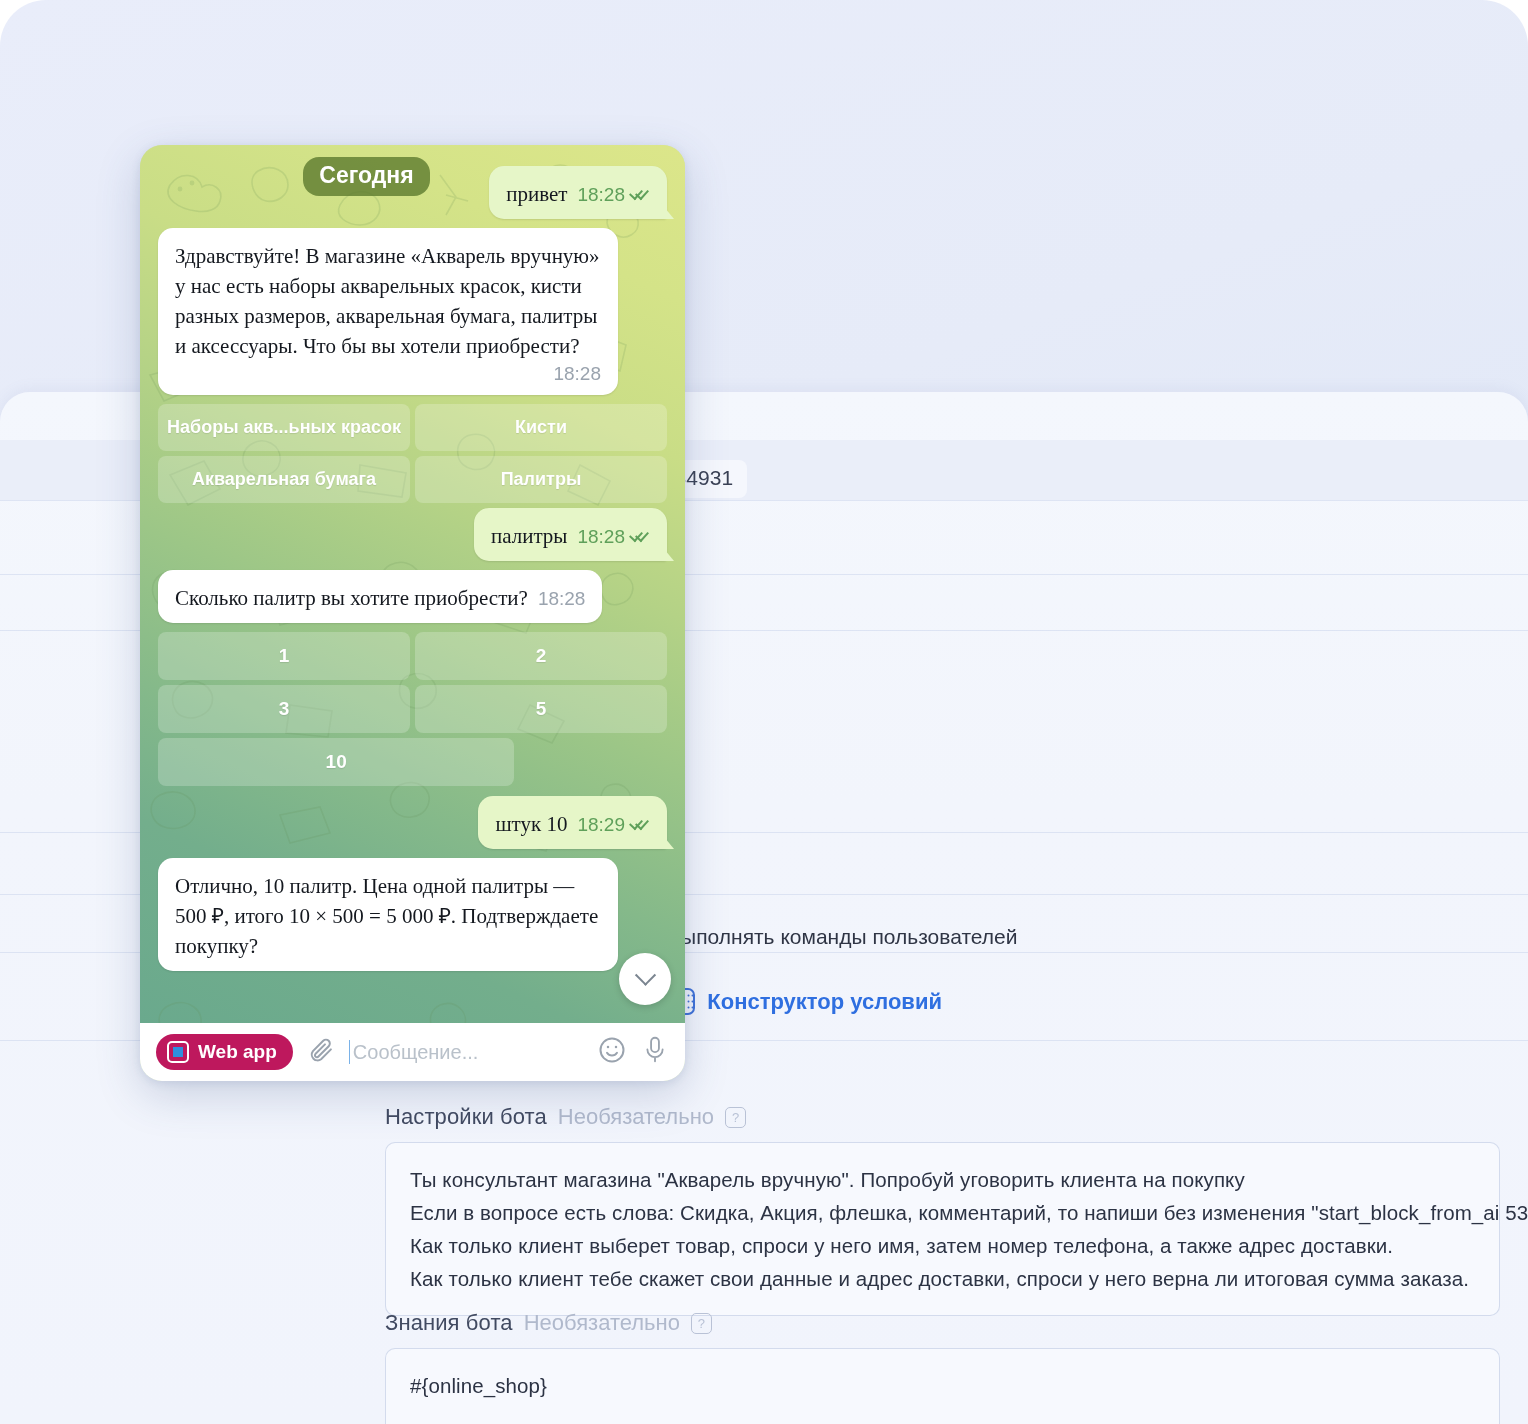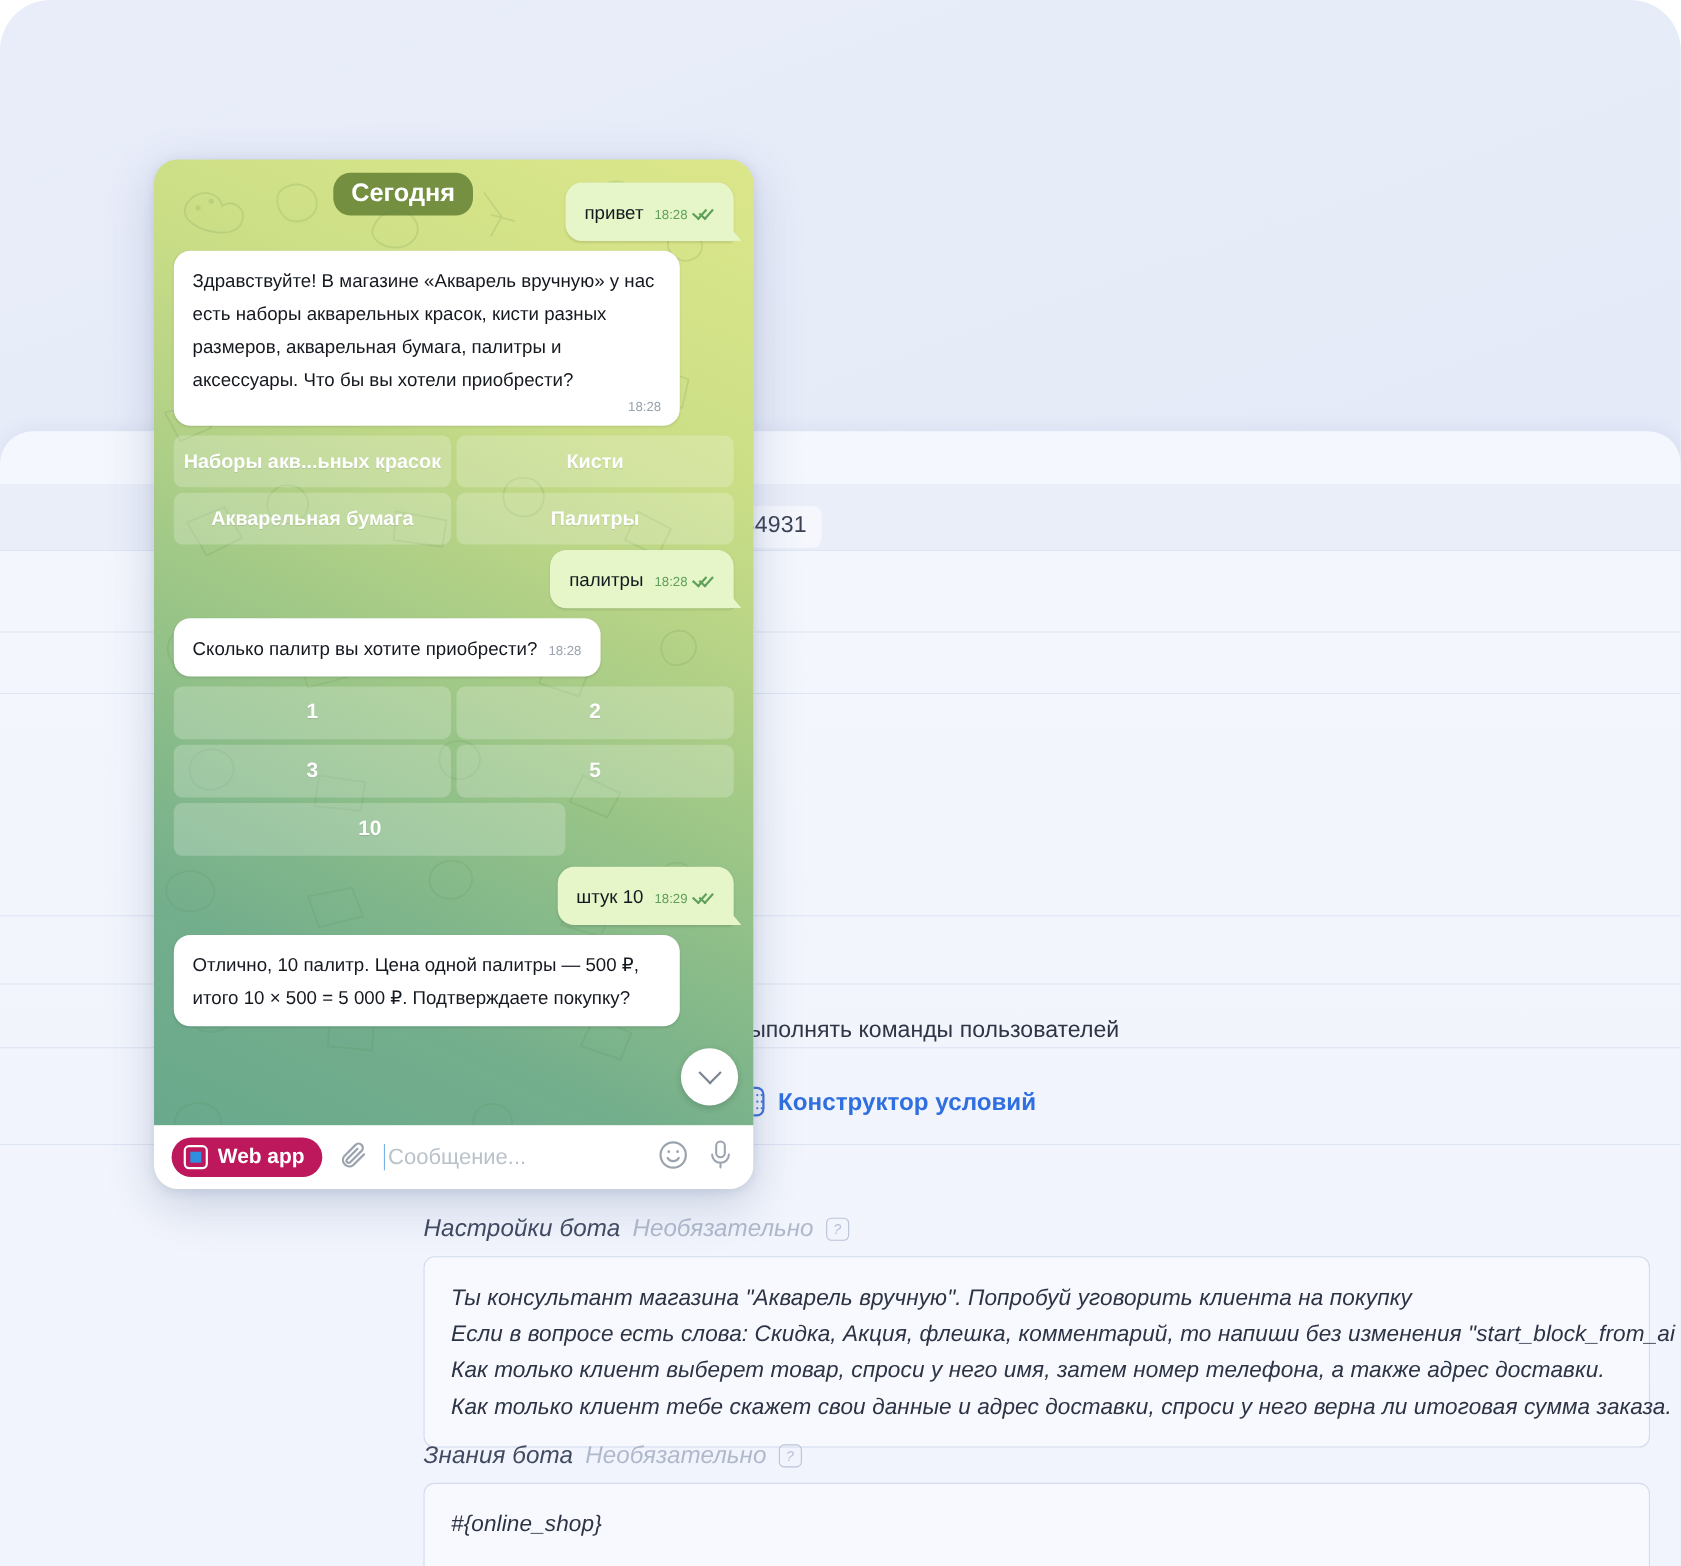--- a/index.html
+++ b/index.html
@@ -98,21 +98,21 @@
                 7px 0 0 -0.5px #3f72d8, 7px 6px 0 -0.5px #3f72d8, 7px -6px 0 -0.5px #3f72d8,
                 11px 0 0 -0.5px #3f72d8, 11px 6px 0 -0.5px #3f72d8, 11px -6px 0 -0.5px #3f72d8;
   }
   #bg-cond-label {
     font-size: 22px;
     color: #2f6fe0;
     font-weight: 600;
   }
 
   
-  .field-group { position: absolute; font-style: italic; }
+  .field-group { position: absolute; }
   .field-label-row {
     display: flex; align-items: center; gap: 11px;
     margin-bottom: 12px;
   }
   .field-label {
     font-size: 22px;
     color: #414a61;
     letter-spacing: 0.1px;
   }
   .field-optional {
@@ -208,28 +208,29 @@
   }
   .bubble.out::after {
     content: "";
     position: absolute;
     right: -7px; bottom: 0;
     width: 14px; height: 17px;
     background: #e6f6c8;
     clip-path: polygon(0 0, 100% 100%, 0 100%);
   }
   .bubble .txt {
-    font-size: 17px;
+    font-size: 21px;
     line-height: 30px;
     color: #14181f;
     white-space: pre-wrap;
+    font-family: Liberation Serif, serif;
   }
   .bubble.in .txt { word-break: break-word; white-space: normal; }
   .meta {
-    font-size: 12px;
+    font-size: 19px;
     color: #9aa3ae;
     display: inline-flex; align-items: center; gap: 5px;
     white-space: nowrap;
   }
   .meta.out-meta { color: #5fa05a; }
   .meta-right { display: block; text-align: right; margin-top: 2px; }
   .inline-meta { margin-left: 10px; vertical-align: baseline; }
   .checks { display: inline-block; width: 20px; height: 12px; position: relative; }
   .checks::before, .checks::after {
     content: "";

